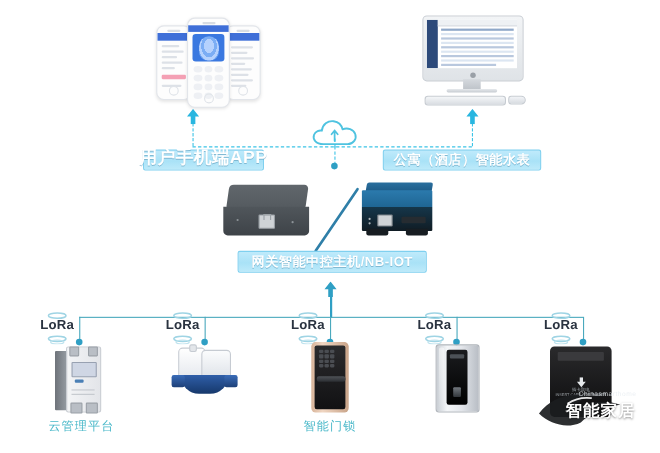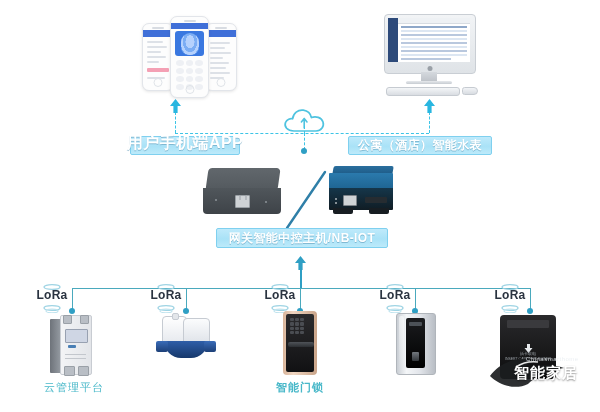--- a/index.html
+++ b/index.html
@@ -401,21 +401,21 @@
           <i></i>
           <i></i>
           <i></i>
           <i></i>
           <i></i>
           <i></i>
       </div>
     </div>
     <div class="dl-handle" style="left:5px;top:31px;width:26px;height:5px;"></div>
   </div>
-  <div class="cap" style="left:254px;top:380px;width:92px;font-weight:bold;">
+  <div class="cap" style="left:254px;top:380px;width:92px;">
     <span>智能门锁</span>
   </div>
 
   <div class="dev" style="left:396px;top:313px;width:38px;height:62px;">
     <div class="ac-frame" style="left:0;top:0;width:38px;height:60px;">
       <div class="ac-screen" style="left:9px;top:4px;width:19px;height:50px;">
         <div class="abs" style="left:3px;top:4px;width:13px;height:4px;background:#4c5157;border-radius:1px;"></div>
         <div class="abs" style="left:6px;top:34px;width:7px;height:9px;opacity:.8;
              background:linear-gradient(180deg,#8d949b,#3d4248);border-radius:1px;"></div>
       </div>

